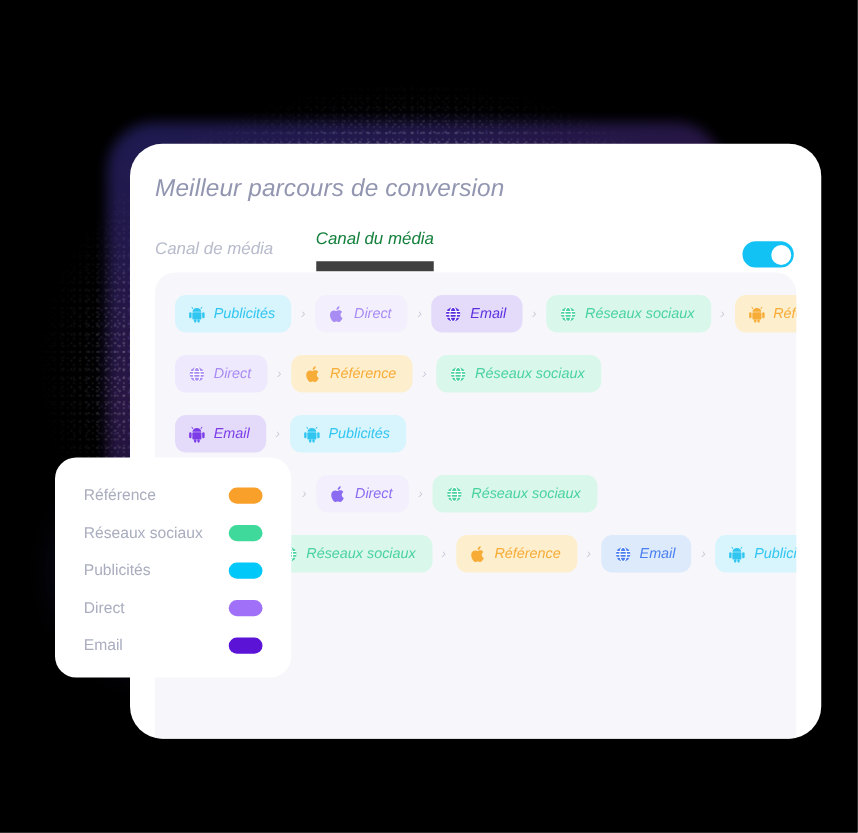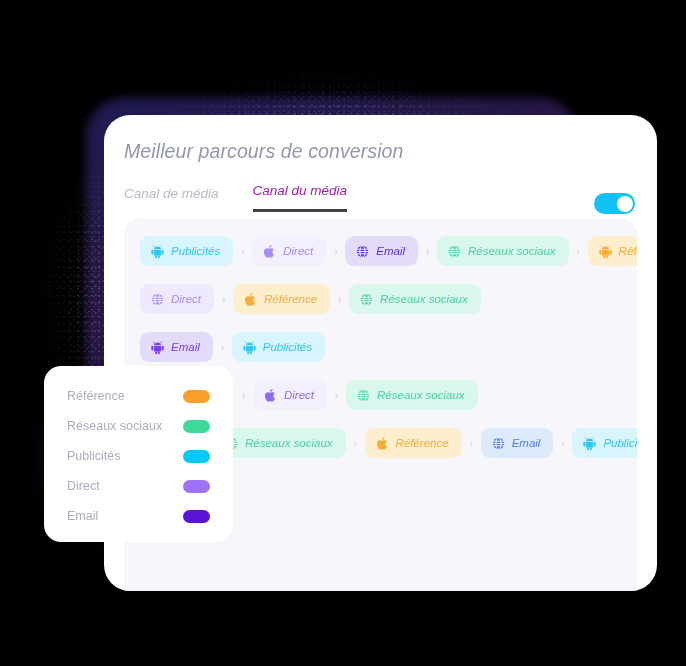--- a/index.html
+++ b/index.html
@@ -95,22 +95,22 @@
     gap: 34px;
   }
   .tab {
     font-size: 13.5px;
     color: #b7bbcb;
     padding-bottom: 11px;
     white-space: nowrap;
     cursor: pointer;
   }
   .tab.active {
-    color: #a21caf;
-    border-bottom: 3px solid #404040;
+    color: #15803d;
+    border-bottom: 8px solid #404040;
   }
   
   #toggle {
     position: absolute;
     right: 22px;
     top: 78px;
     width: 41px;
     height: 21px;
     border-radius: 11px;
     background: #12c2f5;

